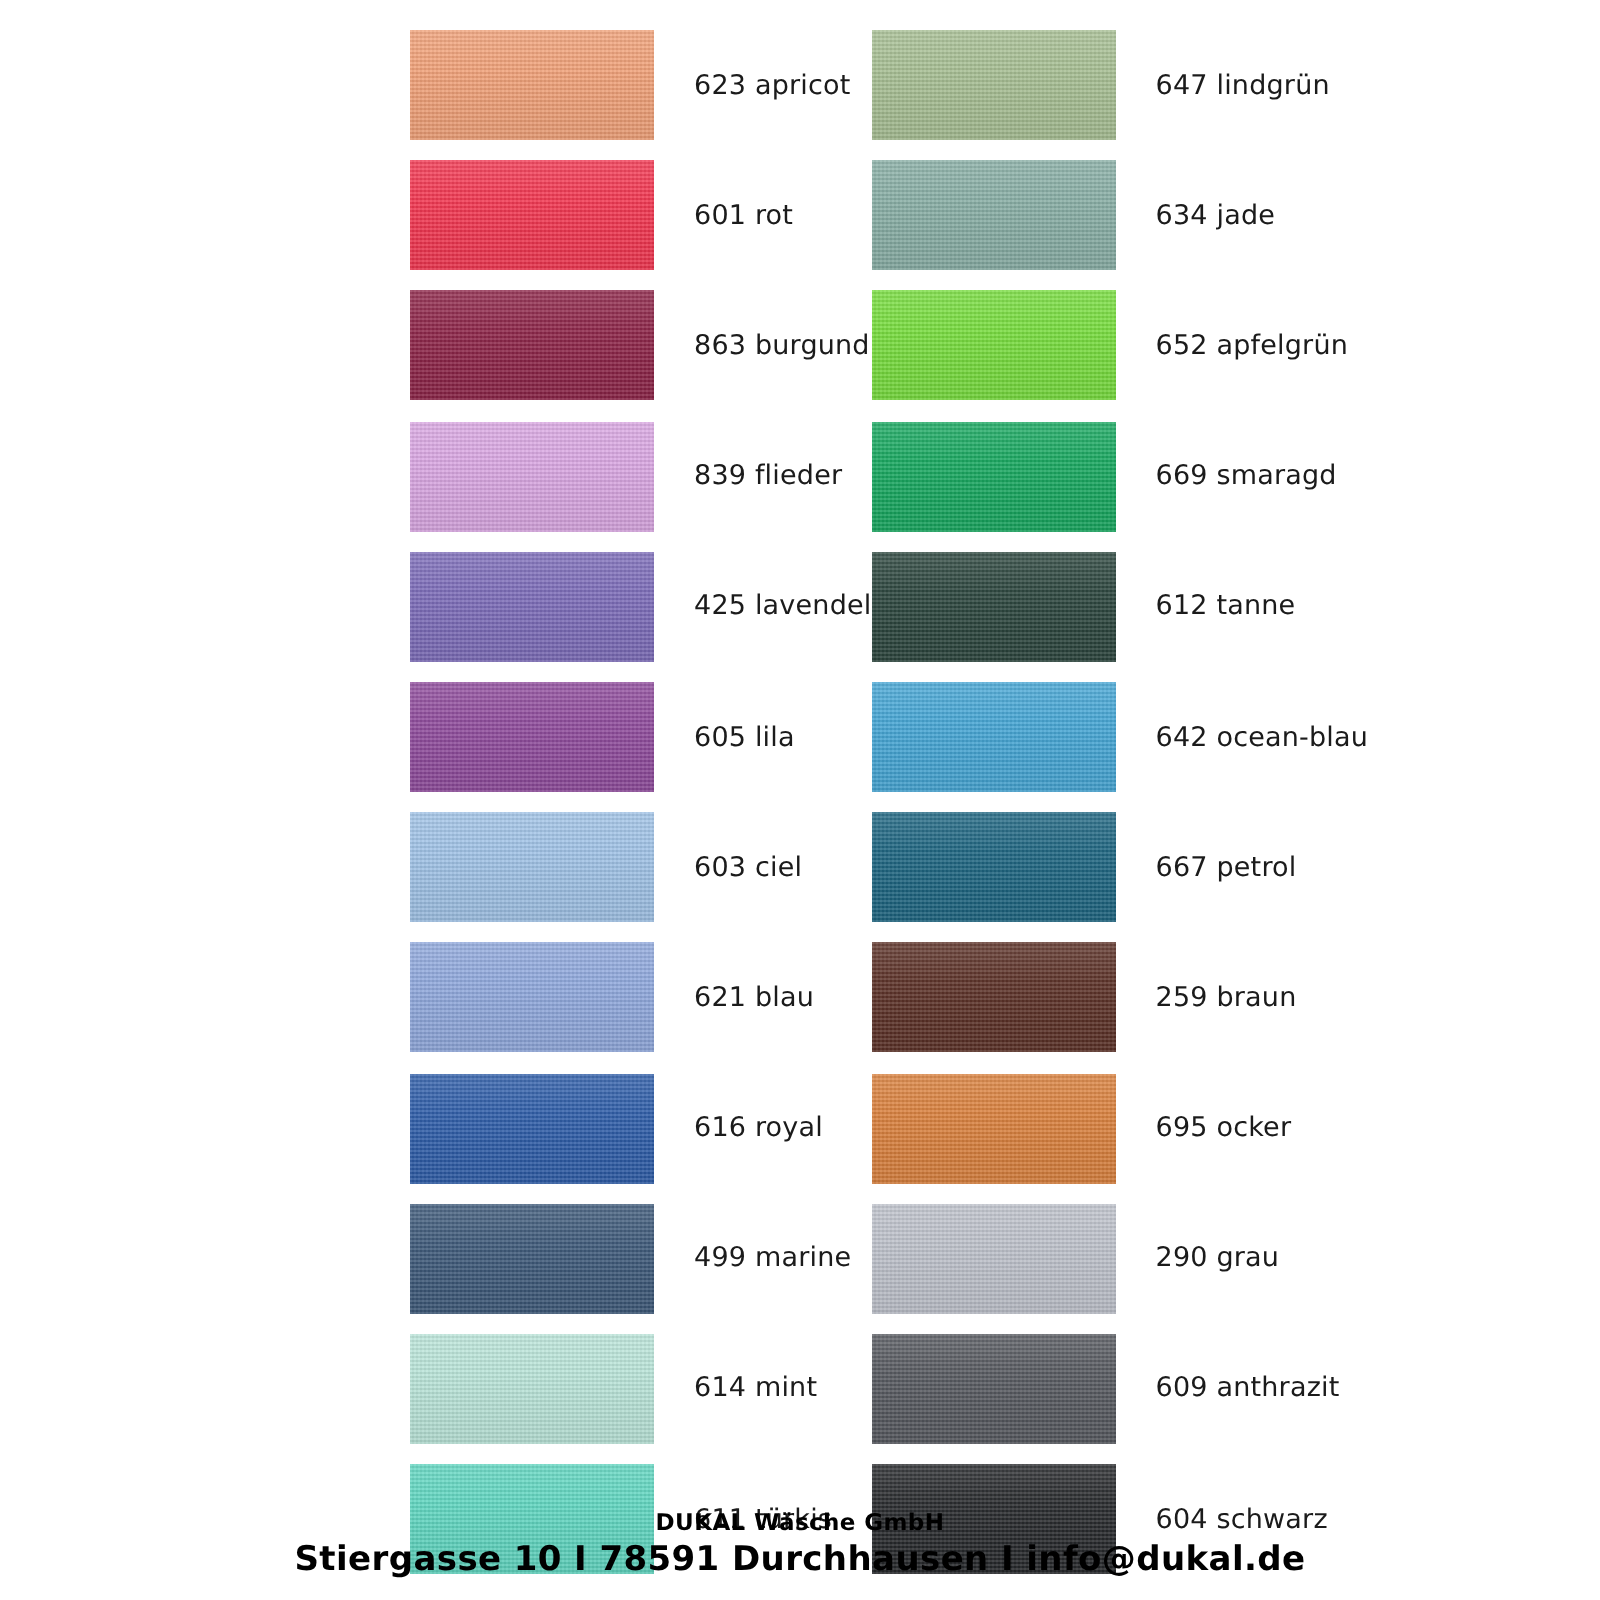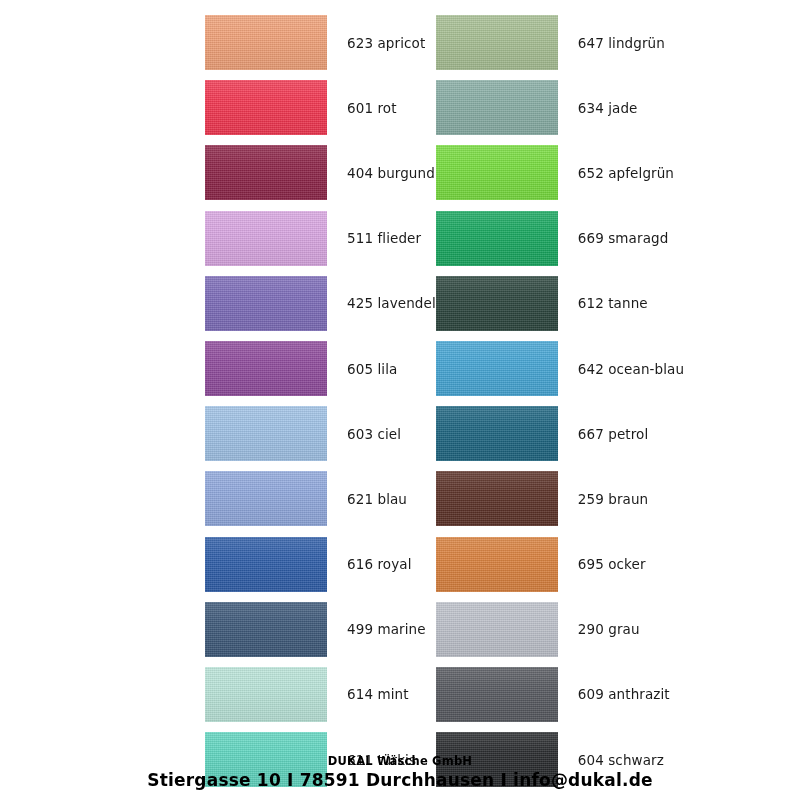--- a/index.html
+++ b/index.html
@@ -119,25 +119,25 @@
         <div class="swatch-row">
           <div class="swatch" style="background-color: rgb(240, 160, 119);"></div>
           <div class="swatch-label">623 apricot</div>
         </div>
         <div class="swatch-row">
           <div class="swatch" style="background-color: rgb(242, 53, 79);"></div>
           <div class="swatch-label">601 rot</div>
         </div>
         <div class="swatch-row">
           <div class="swatch" style="background-color: rgb(140, 35, 71);"></div>
-          <div class="swatch-label">404 burgund</div>
+          <div class="swatch-label">863 burgund</div>
         </div>
         <div class="swatch-row">
           <div class="swatch" style="background-color: rgb(217, 166, 226);"></div>
-          <div class="swatch-label">511 flieder</div>
+          <div class="swatch-label">839 flieder</div>
         </div>
         <div class="swatch-row">
           <div class="swatch" style="background-color: rgb(123, 107, 184);"></div>
           <div class="swatch-label">425 lavendel</div>
         </div>
         <div class="swatch-row">
           <div class="swatch" style="background-color: rgb(142, 74, 155);"></div>
           <div class="swatch-label">605 lila</div>
         </div>
         <div class="swatch-row">

